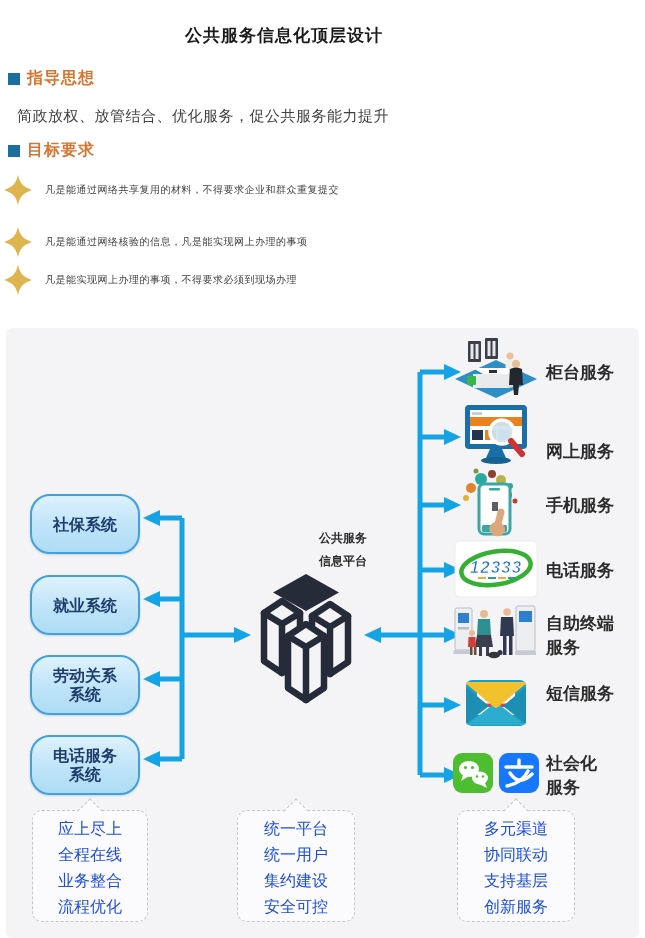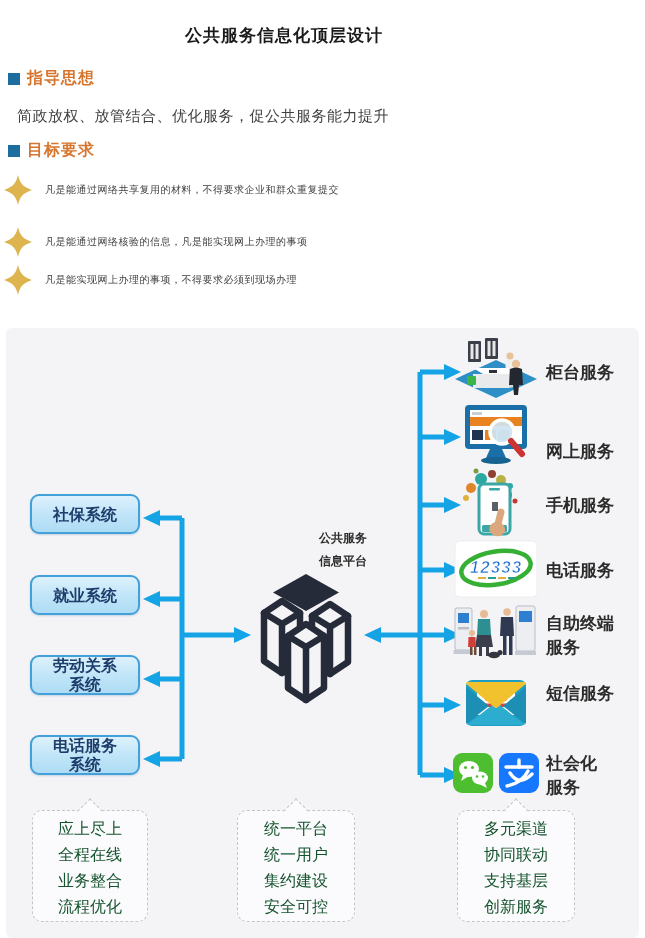--- a/index.html
+++ b/index.html
@@ -23,23 +23,23 @@
   .goal{position:absolute;left:3px;width:630px;height:32px;display:flex;align-items:center;gap:12px;}
   .goal .txt{font-size:10px;color:#3f3f3f;letter-spacing:0.5px;}
 
   .panel{position:absolute;left:6px;top:328px;width:633px;height:610px;
     background:var(--c-panelBg);border-radius:6px;}
 
   .arrows{position:absolute;left:0;top:0;}
   .ar{stroke:var(--c-accent);stroke-width:5;fill:none;}
   .ah{fill:var(--c-accent);}
 
-  .sys-box{position:absolute;left:24px;width:110px;height:40px;
+  .sys-box{position:absolute;left:24px;width:110px;height:60px;
     background:linear-gradient(180deg,#ddf1fd 0%,#bfe4f8 55%,#aedcf5 100%);
-    border:2px solid var(--c-boxBorder);border-radius:9px;
+    border:2px solid var(--c-boxBorder);border-radius:20px;
     display:flex;align-items:center;justify-content:center;text-align:center;
     font-size:16px;font-weight:bold;color:var(--c-boxText);line-height:19px;white-space:pre-line;
     box-shadow:0 1px 2px rgba(60,120,170,.25);}
 
   .platform-label{position:absolute;left:239px;top:199px;width:122px;text-align:right;
     font-size:12px;font-weight:bold;color:var(--c-labelText);line-height:23px;white-space:pre-line;}
   .cube{position:absolute;left:237px;top:244px;}
   .cube .solid{fill:var(--c-cube);}
   .cube .edge{fill:var(--c-panelBg);stroke:var(--c-cube);stroke-width:6.5;stroke-linejoin:round;}
   .cube .edge2{fill:none;stroke:var(--c-cube);stroke-width:6.5;stroke-linejoin:round;stroke-linecap:round;}
@@ -49,21 +49,21 @@
     color:var(--c-labelText);line-height:24px;white-space:pre-line;}
 
   .logo-num{font:italic bold 17px "Liberation Sans",sans-serif;fill:var(--c-logoBlue);
     stroke:#ffffff;stroke-width:.7;letter-spacing:1px;}
   .logo-ring{stroke:var(--c-logoGreen);fill:none;}
   .wechat-bg{fill:var(--c-wechatGreen);}
   .alipay-bg{fill:var(--c-alipayBlue);}
 
   .note{position:absolute;top:482px;height:112px;background:#fbfbfd;
     border:1px dashed #c4c4ca;border-radius:10px;text-align:center;
-    font-size:16px;font-weight:500;color:#14532d;line-height:26px;padding-top:5px;white-space:pre-line;}
+    font-size:16px;font-weight:500;color:#1d4ed8;line-height:26px;padding-top:5px;white-space:pre-line;}
   .note::before{content:'';position:absolute;top:-9px;left:50%;margin-left:-9px;width:17px;height:17px;
     background:#fbfbfd;border-left:1px dashed #c4c4ca;border-top:1px dashed #c4c4ca;transform:rotate(45deg);}
 </style>
 </head>
 <body>
 
 <div class="page">
 
   <div class="title">公共服务信息化顶层设计</div>
 

